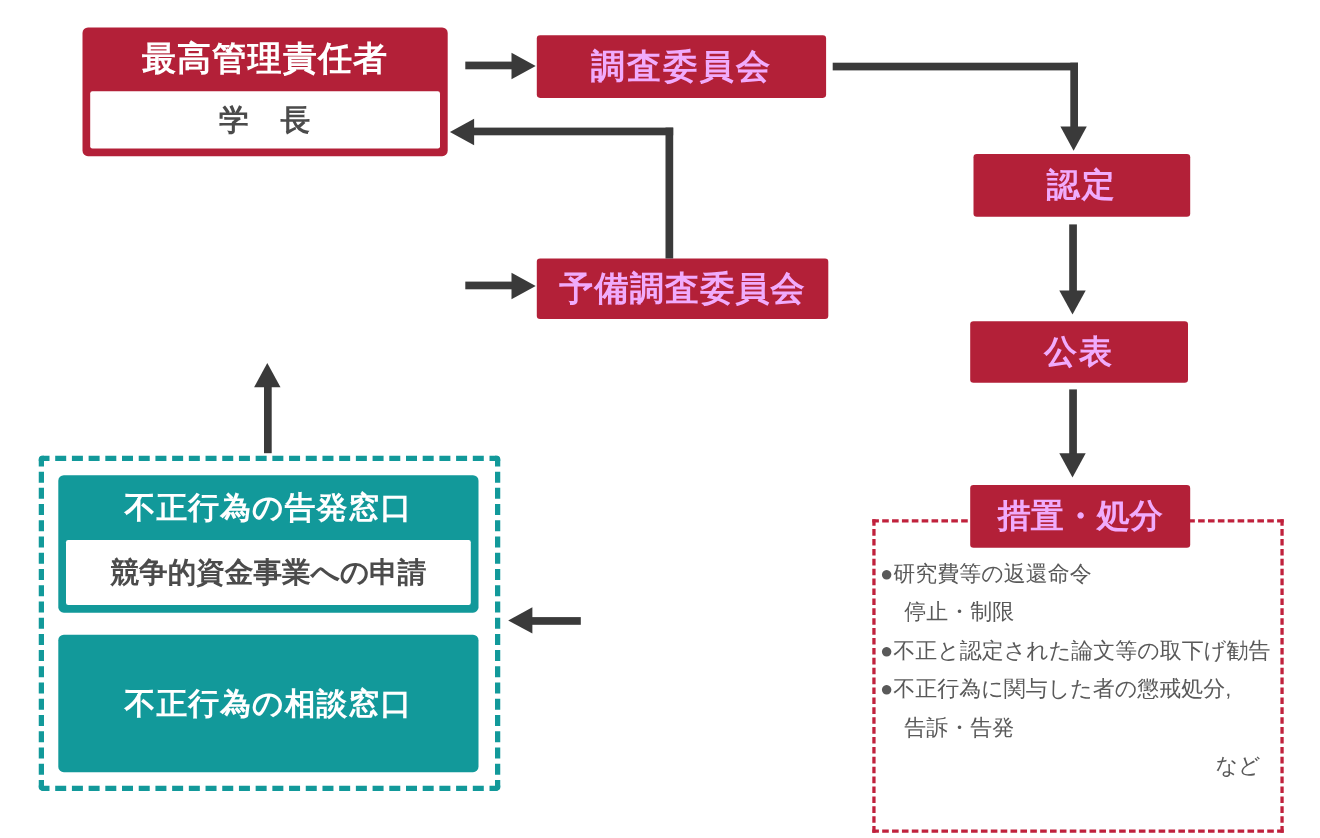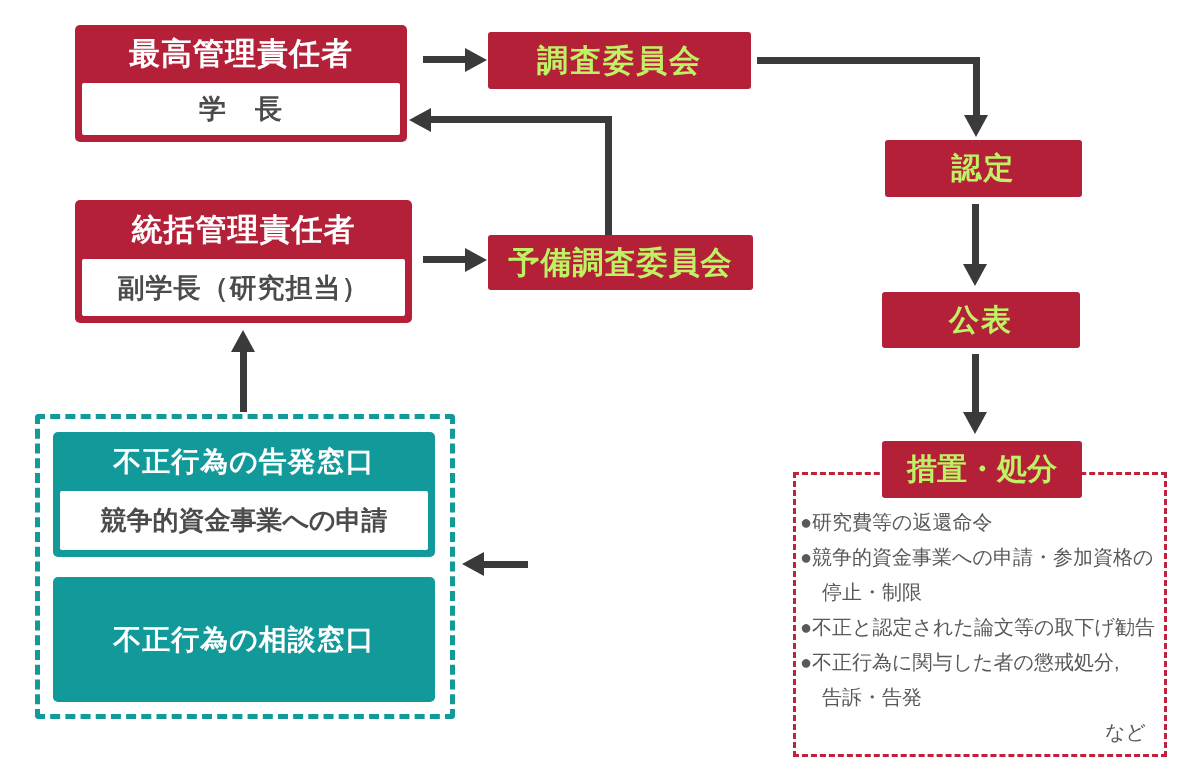--- a/index.html
+++ b/index.html
@@ -30,21 +30,21 @@
   .group-value{
     margin:0 7px 7px 7px; background:#ffffff; border-radius:2px;
     display:flex; align-items:center; justify-content:center;
     color:var(--gray-text); font-weight:bold; font-size:27px; letter-spacing:1px;
   }
 
   
   .rbox{
     position:absolute; background:var(--red); border-radius:3px;
     display:flex; align-items:center; justify-content:center;
-    color:#bef264; font-weight:bold;
+    color:#f0abfc; font-weight:bold;
   }
   .dbox{
     position:absolute; background:var(--dark); border-radius:2px;
     display:flex; align-items:center; justify-content:center;
     color:#ffffff; font-weight:bold; font-size:27px; letter-spacing:2px;
   }
 
   
   .teal-container{
     position:absolute; left:35px; top:402px; width:420px; height:305px;
@@ -89,37 +89,32 @@
 
 <div id="canvas">
 
   <div class="group" style="left:75px; top:13px; width:332px; height:117px;">
     <div class="group-title">最高管理責任者</div>
     <div class="group-value" style="height:52px;">学　長</div>
   </div>
 
   <div class="rbox" style="left:488px; top:20px; width:263px; height:57px; font-size:31px; letter-spacing:2px;">調査委員会</div>
 
-  <div class="group" style="left:75px; top:188px; width:337px; height:123px;">
-    <div class="group-title">統括管理責任者</div>
-    <div class="group-value" style="height:57px;">副学長（研究担当）</div>
-  </div>
 
   <div class="rbox" style="left:488px; top:223px; width:265px; height:55px; font-size:31px; letter-spacing:1px;">予備調査委員会</div>
 
   <div class="rbox" style="left:885px; top:128px; width:197px; height:57px; font-size:30px; letter-spacing:2px;">認定</div>
 
   <div class="rbox" style="left:882px; top:280px; width:198px; height:56px; font-size:30px; letter-spacing:2px;">公表</div>
 
   <div class="rbox z2" style="left:882px; top:429px; width:200px; height:57px; font-size:30px;">措置・処分</div>
 
   <div class="measures-container"></div>
   <div class="measures-list">
     <div class="measure-line">●研究費等の返還命令</div>
-    <div class="measure-line">●競争的資金事業への申請・参加資格の</div>
     <div class="measure-line indent">停止・制限</div>
     <div class="measure-line">●不正と認定された論文等の取下げ勧告</div>
     <div class="measure-line">●不正行為に関与した者の懲戒処分,</div>
     <div class="measure-line indent">告訴・告発</div>
     <div class="measure-line measures-footer">など</div>
   </div>
 
   <div class="teal-container"></div>
 
   <div class="tgroup" style="left:53px; top:420px;">

